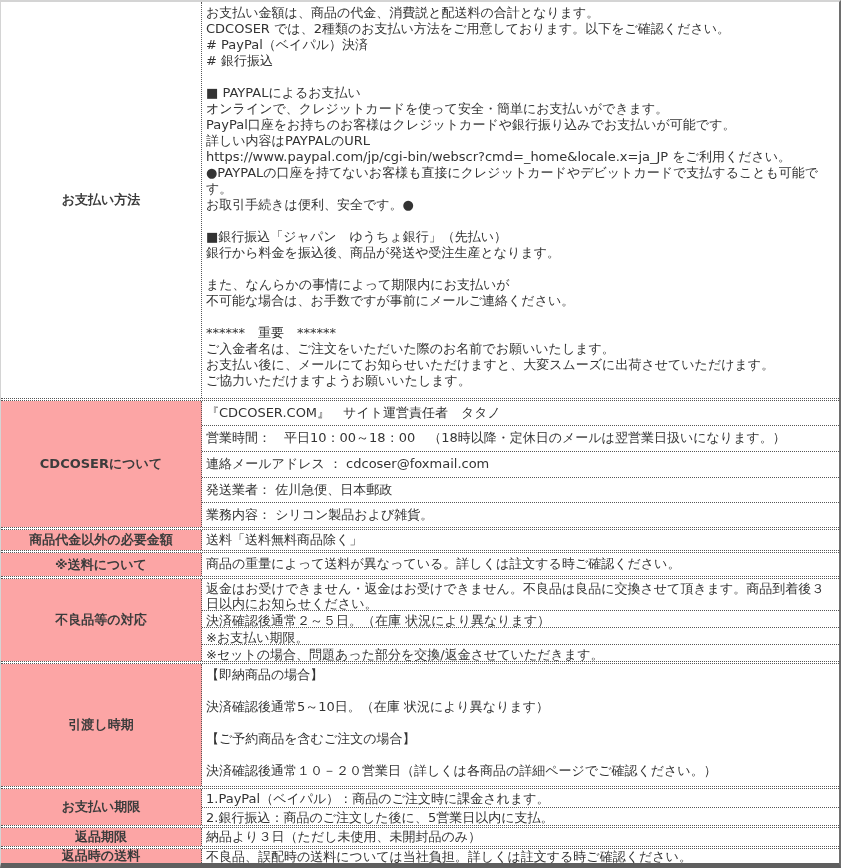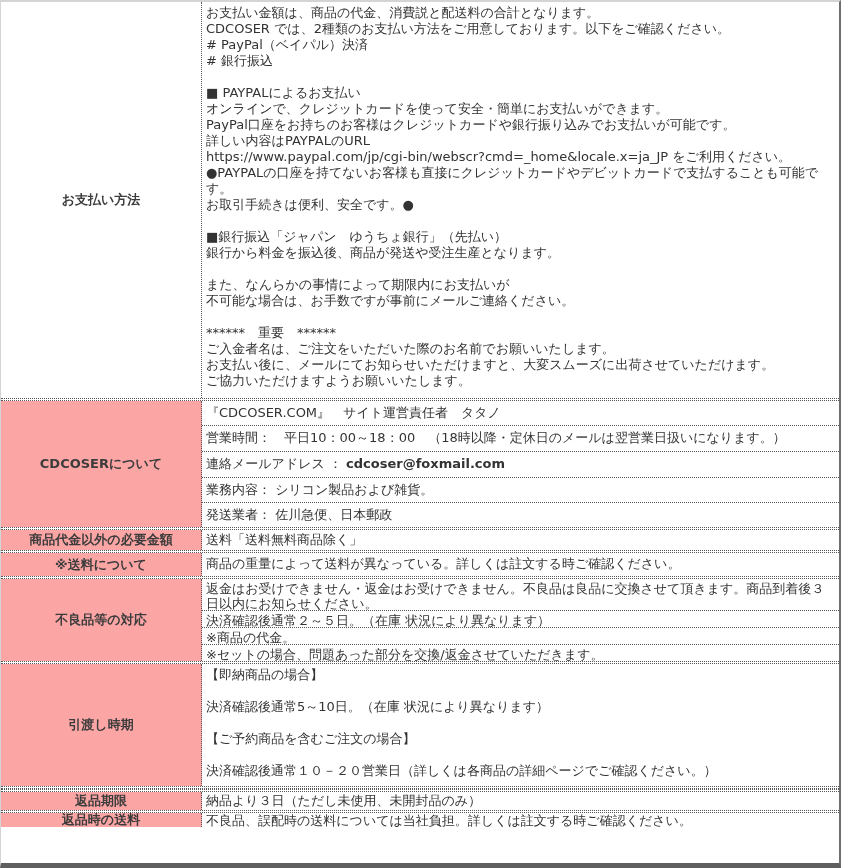--- a/index.html
+++ b/index.html
@@ -54,21 +54,21 @@
     white-space: pre-line;
   }
   .sub-tight { padding-top: 2px; line-height: 15px; }
   .sub + .sub { border-top: 1px dotted #565656; }
   .sep {
     flex: none;
     height: 3px;
     border-top: 1px dotted #565656;
     border-bottom: 1px dotted #565656;
   }
-  .bold { font-weight: bold; margin-top: 32px; }
+  .bold { font-weight: normal; margin-top: 32px; }
 </style>
 </head>
 <body>
 
 <div class="info-table">
 
   <div class="row" style="height:396px">
     <div class="lbl white">お支払い方法</div>
     <div class="cnt">お支払い金額は、商品の代金、消費説と配送料の合計となります。
 CDCOSER では、2種類のお支払い方法をご用意しております。以下をご確認ください。
@@ -96,22 +96,22 @@
   </div>
 
   <div class="sep"></div>
 
   <div class="row" style="height:126px">
     <div class="lbl cream">CDCOSERについて</div>
     <div class="cnt-col">
       <div class="sub" style="height:24px">『CDCOSER.COM』　サイト運営責任者　タタノ</div>
       <div class="sub" style="height:26px">営業時間：　平日10：00～18：00　（18時以降・定休日のメールは翌営業日扱いになります。）</div>
       <div class="sub" style="height:26px"><span>連絡メールアドレス ： </span><span class="bold">cdcoser@foxmail.com</span></div>
+      <div class="sub" style="height:25px">発送業者： 佐川急便、日本郵政</div>
       <div class="sub" style="height:25px">業務内容： シリコン製品および雑貨。</div>
-      <div class="sub" style="height:25px">発送業者： 佐川急便、日本郵政</div>
     </div>
   </div>
 
   <div class="sep"></div>
 
   <div class="row" style="height:20px">
     <div class="lbl cream">商品代金以外の必要金額</div>
     <div class="cnt" style="padding-top:2px">送料「送料無料商品除く」</div>
   </div>
 
@@ -122,40 +122,47 @@
     <div class="cnt" style="padding-top:3px">商品の重量によって送料が異なっている。詳しくは註文する時ご確認ください。</div>
   </div>
 
   <div class="sep"></div>
 
   <div class="row" style="height:82px">
     <div class="lbl cream">不良品等の対応</div>
     <div class="cnt-col">
       <div class="sub sub-tight" style="height:31px">返金はお受けできません・返金はお受けできません。不良品は良品に交換させて頂きます。商品到着後３日以内にお知らせください。</div>
       <div class="sub sub-tight" style="height:17px">決済確認後通常２～５日。（在庫 状況により異なります）</div>
-      <div class="sub sub-tight" style="height:17px">※商品の代金。</div>
+      <div class="sub sub-tight" style="height:17px">※お支払い期限。</div>
       <div class="sub sub-tight" style="height:17px">※セットの場合、問題あった部分を交換/返金させていただきます。</div>
     </div>
   </div>
 
   <div class="sep"></div>
 
   <div class="row" style="height:122px">
     <div class="lbl cream">引渡し時期</div>
     <div class="cnt">【即納商品の場合】
 
 決済確認後通常5～10日。（在庫 状況により異なります）
 
 【ご予約商品を含むご注文の場合】
 
 決済確認後通常１０－２０営業日（詳しくは各商品の詳細ページでご確認ください。）</div>
   </div>
 
   <div class="sep"></div>
 
+  <div class="row" style="height:36px">
+    <div class="lbl cream">お支払い期限</div>
+    <div class="cnt-col">
+      <div class="sub sub-tight" style="height:18px">1.PayPal（ベイパル）：商品のご注文時に課金されます。</div>
+      <div class="sub sub-tight" style="height:18px">2.銀行振込：商品のご注文した後に、5営業日以内に支払。</div>
+    </div>
+  </div>
 
   <div class="sep"></div>
 
   <div class="row" style="height:18px">
     <div class="lbl cream">返品期限</div>
     <div class="cnt" style="padding-top:1px">納品より３日（ただし未使用、未開封品のみ）</div>
   </div>
 
   <div class="sep"></div>
 

